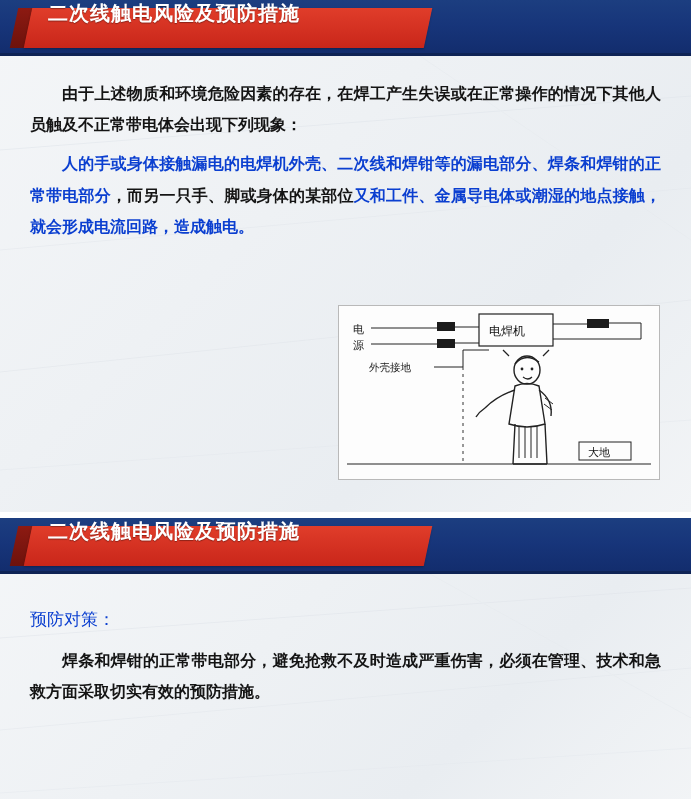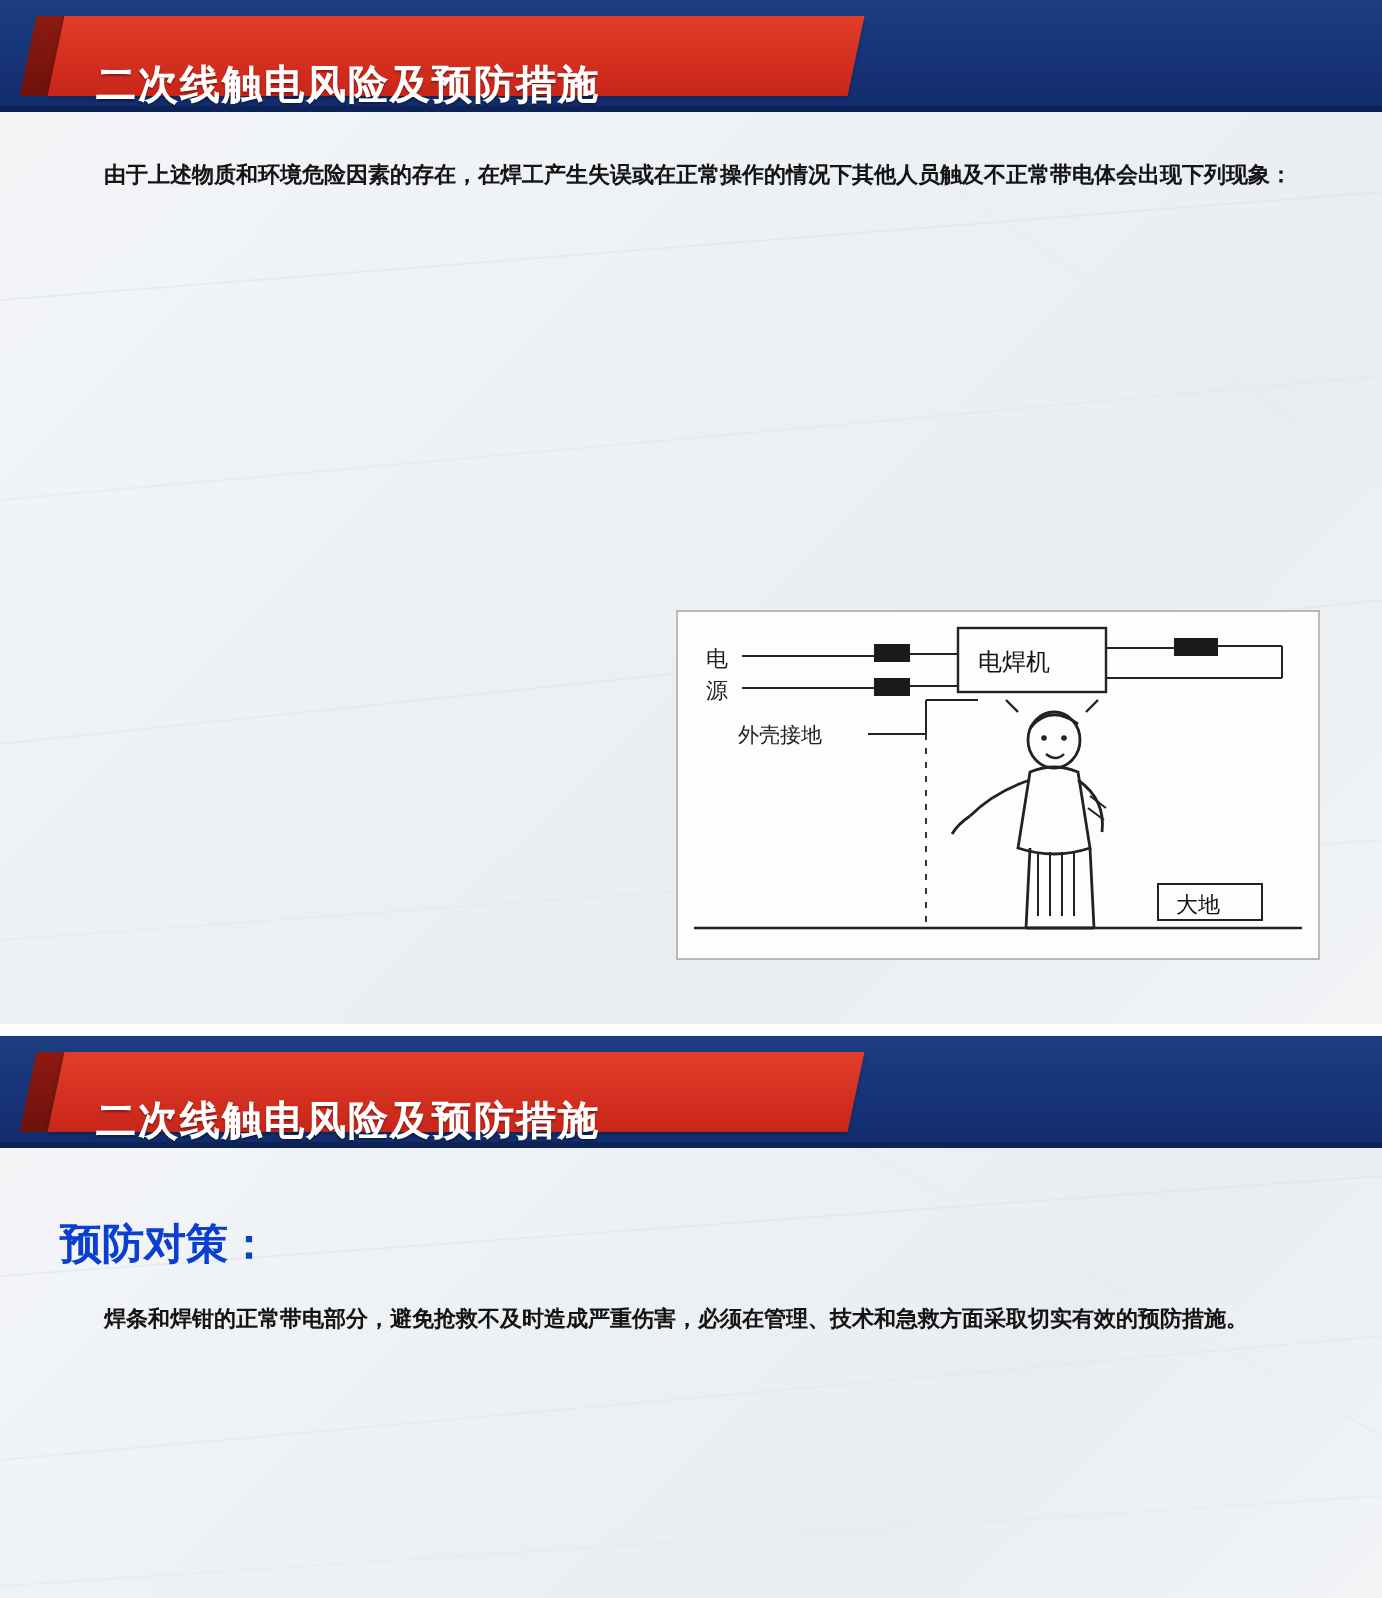--- a/index.html
+++ b/index.html
@@ -32,21 +32,21 @@
     pointer-events: none;
     opacity: .55;
   }
 
   
   .title-bar {
     position: relative;
     height: 56px;
     background: linear-gradient(180deg, #1c3e80 0%, #17357a 45%, #122c6c 100%);
     display: flex;
-    align-items: flex-end;
+    align-items: flex-start;
   }
   .title-ribbon {
     position: absolute;
     left: 28px;
     top: 8px;
     height: 40px;
     width: 400px;
     background: linear-gradient(180deg, #e03d2a 0%, #c9261a 100%);
     transform: skewX(-12deg);
     box-shadow: 0 1px 2px rgba(0,0,0,.25);
@@ -77,21 +77,21 @@
     background: #0e2355;
   }
 
   
   .body {
     padding: 22px 30px 0 30px;
     position: relative;
   }
   p.para {
     margin: 0 0 8px 0;
-    font-size: 11px;
+    font-size: 16px;
     font-weight: bold;
     line-height: 1.95;
     color: #1a1a1a;
     text-align: justify;
   }
   p.para.indent { text-indent: 2em; }
   .blue { color: #0b3fd0; }
   .black { color: #141414; }
 
   
@@ -109,22 +109,22 @@
   
   .slide-gap {
     height: 6px;
     background: #ffffff;
   }
 
   
   .body2 { padding: 34px 30px 0 30px; }
   .label-blue {
     margin: 0 0 14px 0;
-    font-size: 21px;
-    font-weight: bold;
+    font-size: 17px;
+    font-weight: normal;
     color: #0b3fd0;
   }
 </style>
 </head>
 <body>
 
 <div class="page">
 
   <section class="slide slide-1">
 
@@ -142,20 +142,23 @@
       <div class="title-text">二次线触电风险及预防措施</div>
       <div class="title-underline"></div>
     </div>
 
     <div class="body">
 
       <p class="para indent">
         <span class="black">由于上述物质和环境危险因素的存在，在焊工产生失误或在正常操作的情况下其他人员触及不正常带电体会出现下列现象：</span>
       </p>
 
+      <p class="para indent">
+        <span class="blue">人的手或身体</span><span class="blue">接触漏电的电焊机外壳、二次线和焊钳等的漏电部分、焊条和焊钳的正常带电部分</span><span class="black">，而另一只手、脚或身体的某部位</span><span class="blue">又和工件、金属导电体或潮湿的地点接触</span><span class="blue">，就会形成电流回路，造成触电。</span>
+      </p>
     </div>
 
     <div class="figure">
       <svg width="320" height="173" viewBox="0 0 320 173">
         <rect x="0" y="0" width="320" height="173" fill="#fdfdfd"></rect>
 
         <text x="14" y="27" font-family="'Liberation Sans',sans-serif" font-size="11" fill="#222">电</text>
         <text x="14" y="43" font-family="'Liberation Sans',sans-serif" font-size="11" fill="#222">源</text>
 
         <line x1="32" y1="22" x2="98" y2="22" stroke="#222" stroke-width="1"></line>

